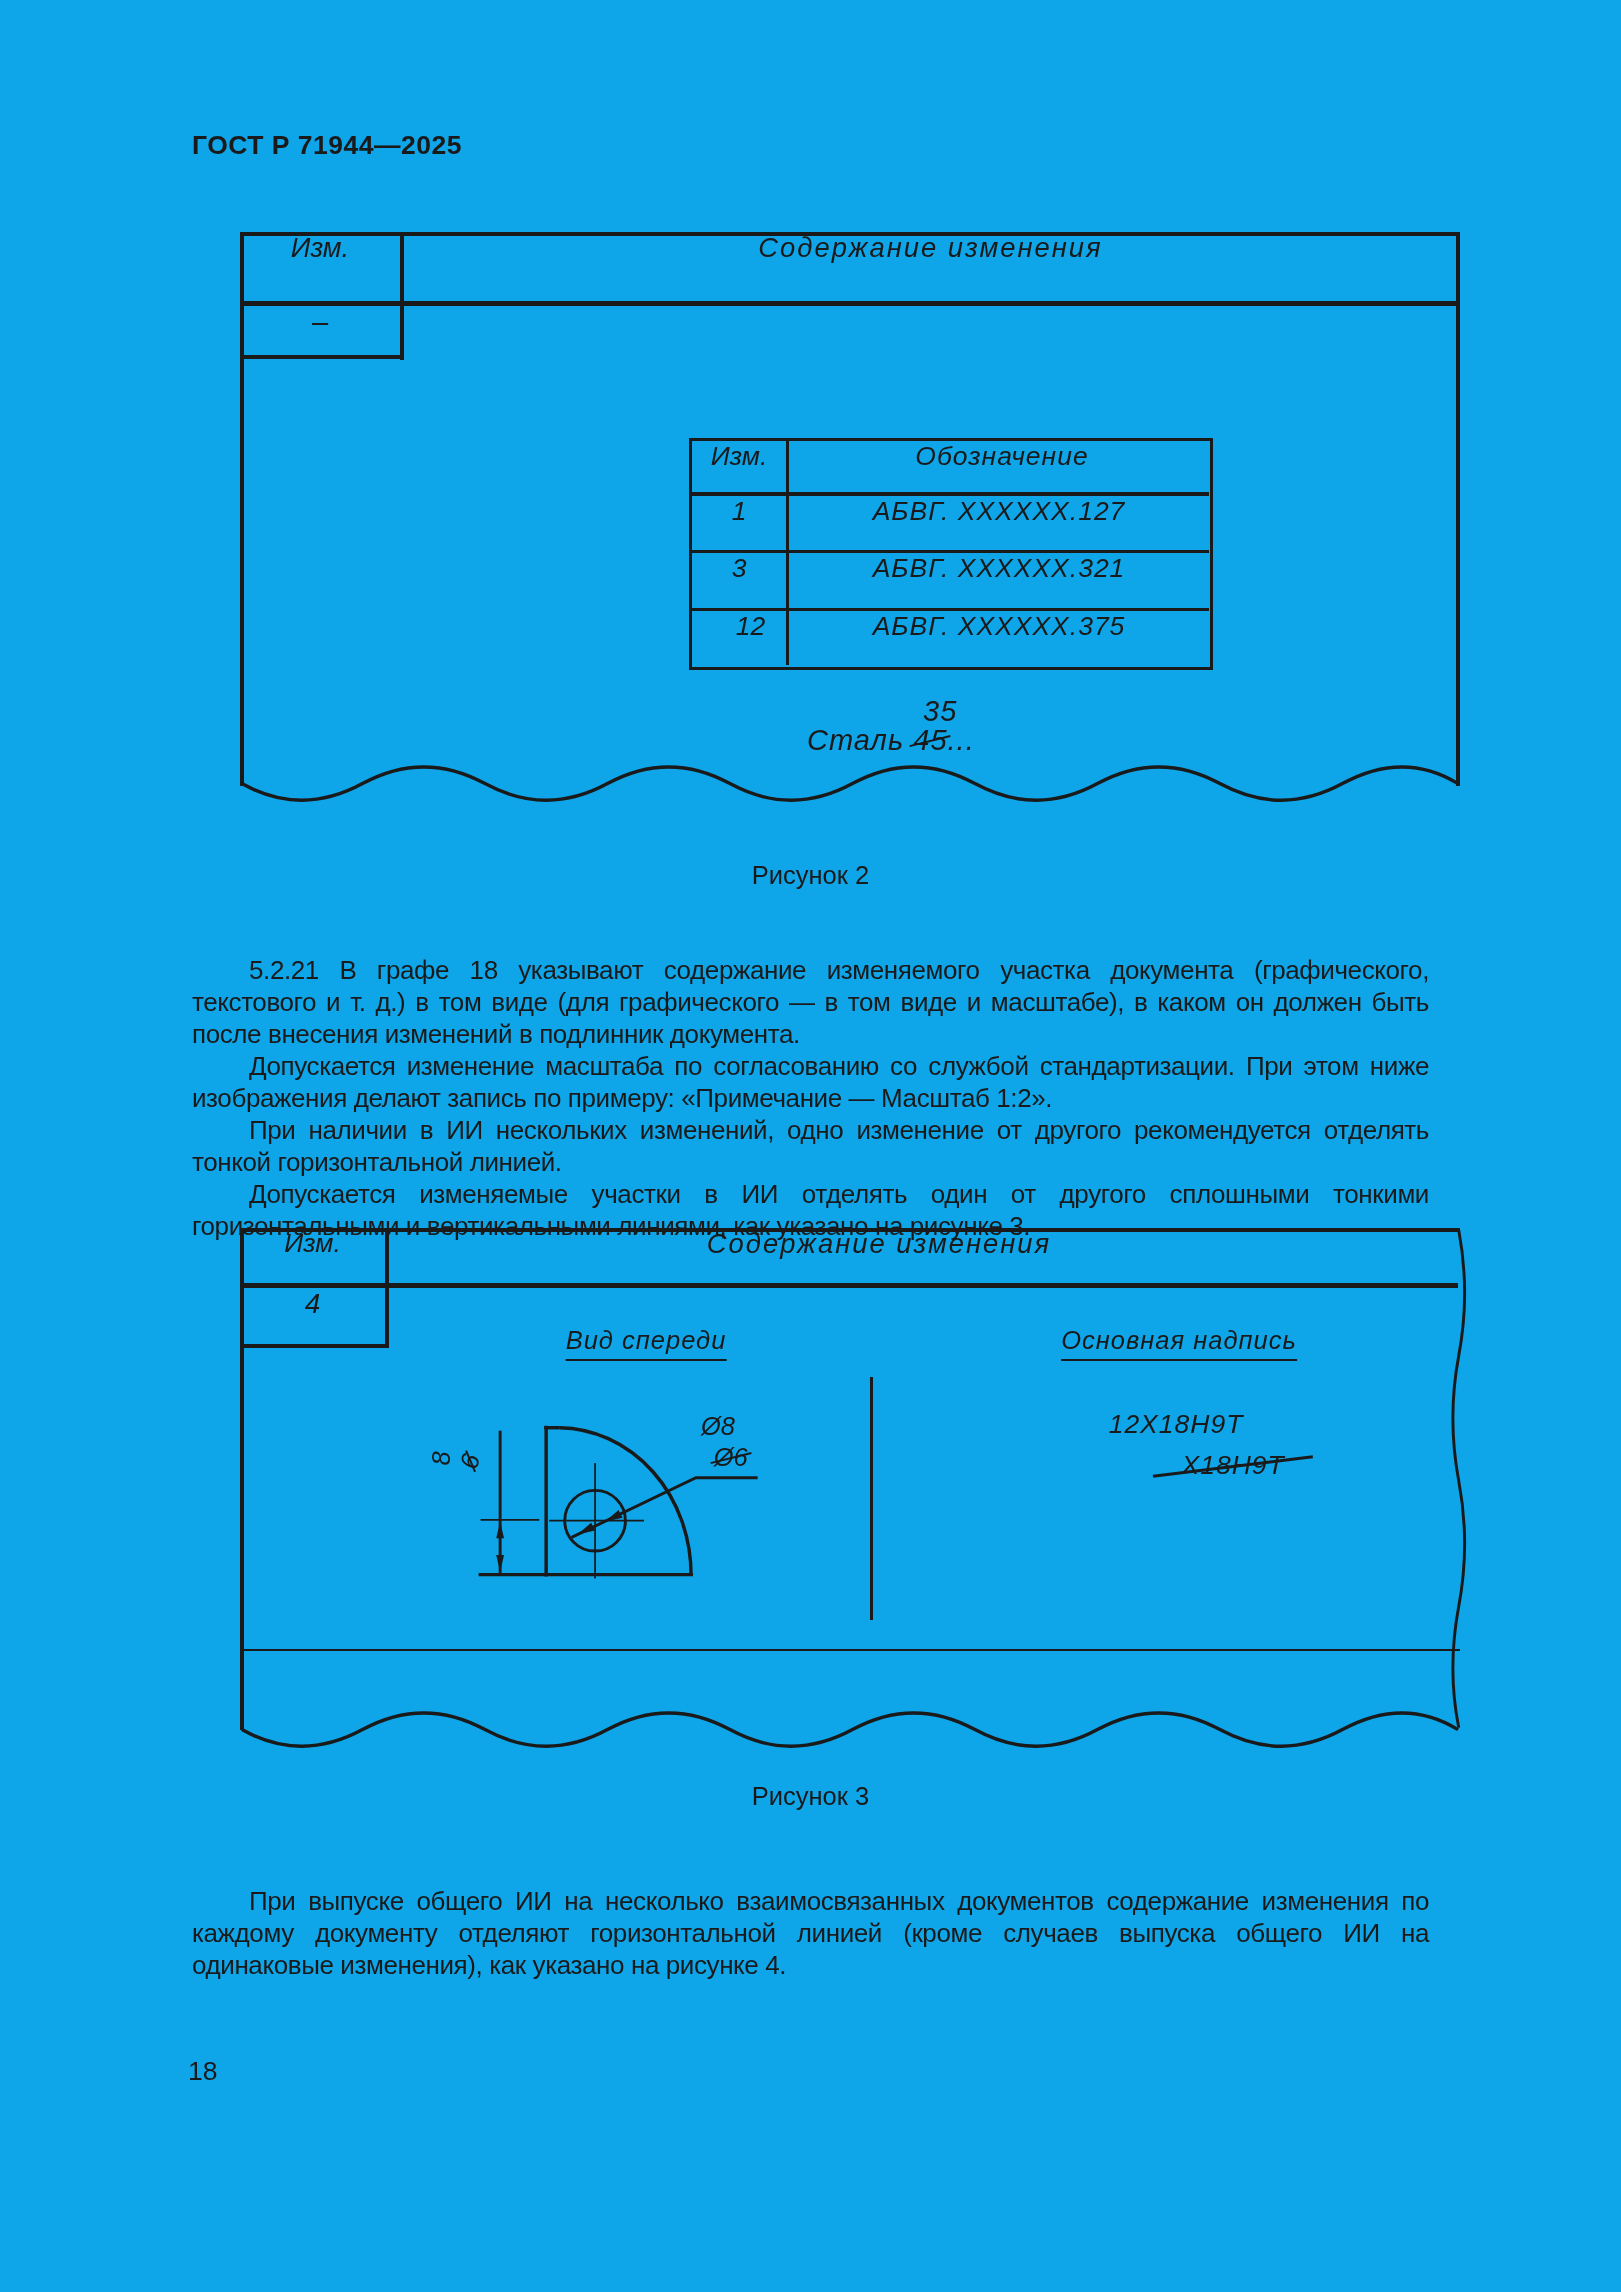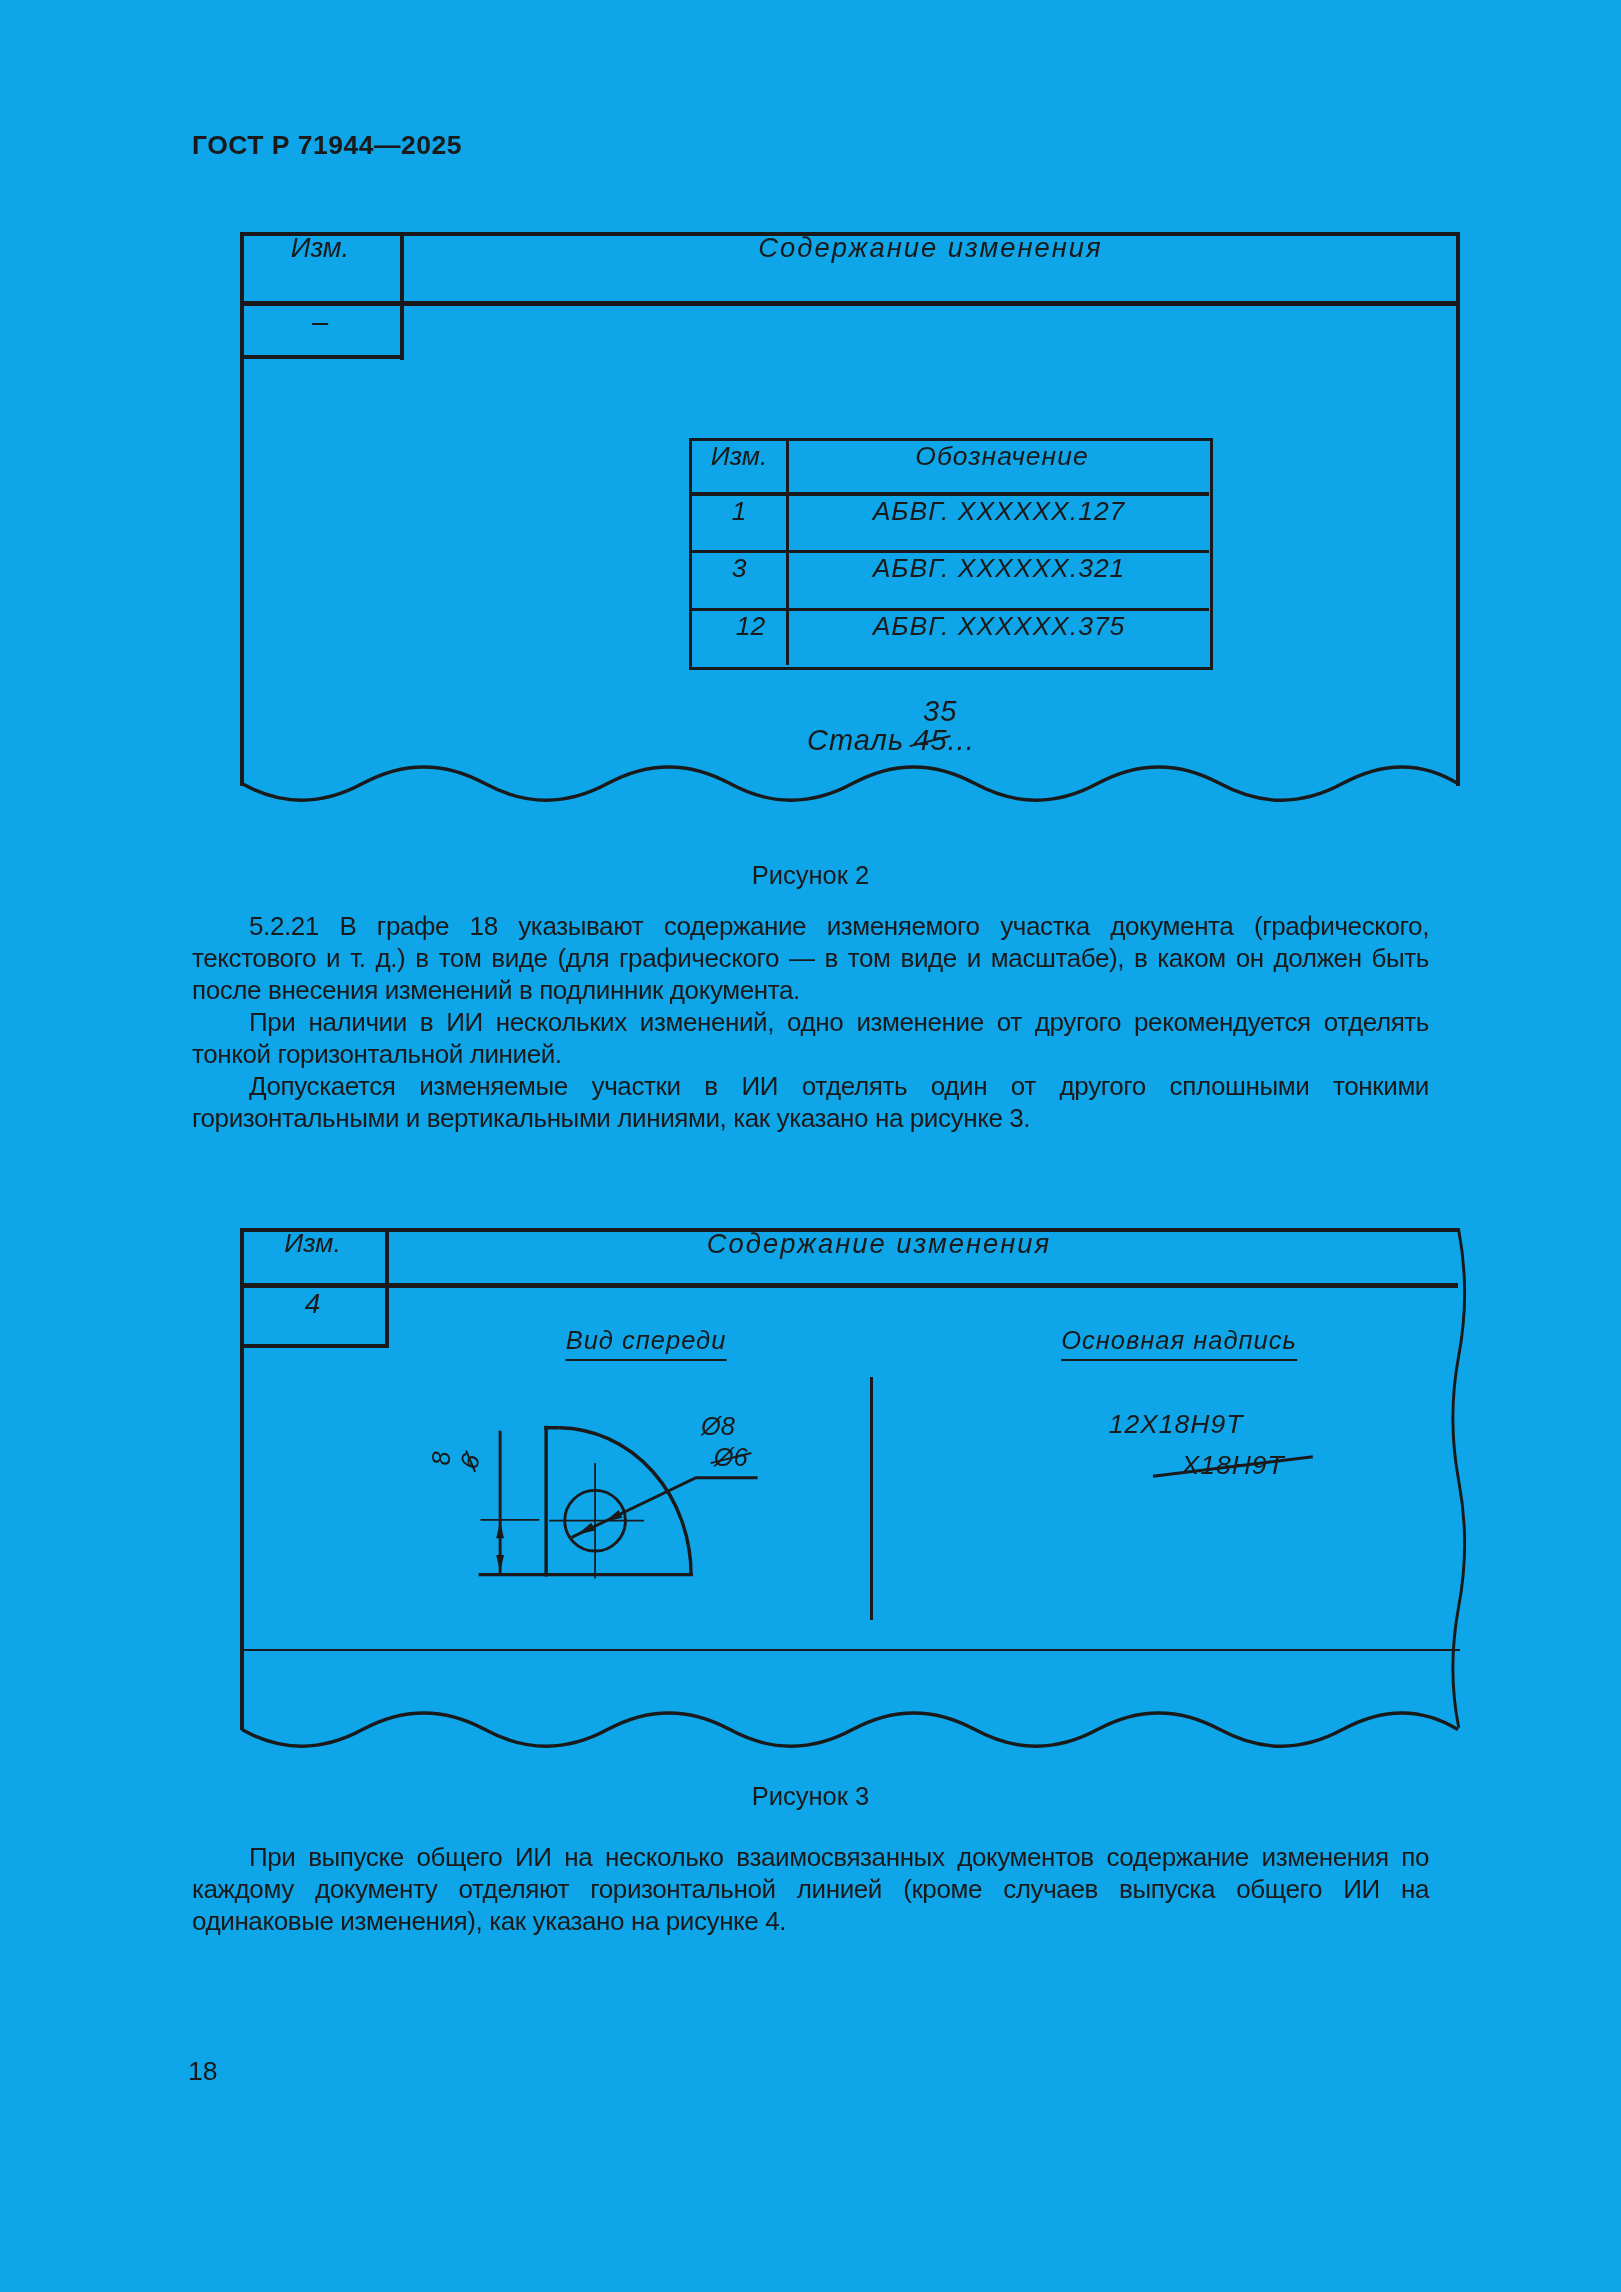--- a/index.html
+++ b/index.html
@@ -8,21 +8,21 @@
     font-family:"Liberation Sans",sans-serif;color:#1a1a1a;overflow:hidden;
     margin:0 auto;
   }
   .abs{position:absolute;}
   .draft{font-family:"Liberation Sans",sans-serif;font-style:italic;}
   .center{display:flex;align-items:flex-start;justify-content:center;text-align:center;}
   .line{background:#1a1a1a;}
   
   .std-header{left:192px;top:130px;font-size:26.5px;font-weight:bold;letter-spacing:0.5px;}
   
-  .bodytext{left:192px;width:1237px;font-size:26px;line-height:32px;letter-spacing:-0.4px;text-align:justify;}
+  .bodytext{left:192px;width:1237px;font-size:26px;line-height:32px;letter-spacing:-0.4px;text-align:justify;margin-top:44px;}
   .bodytext p{margin:0;text-indent:57px;}
   .caption{width:1237px;left:192px;text-align:center;font-size:25.5px;}
   .pagenum{left:188px;top:2056px;font-size:26.5px;}
   
   .figbox{overflow:visible;}
   .b-top{left:0;top:0;width:100%;height:3.9px;}
   .b-left{left:0;top:0;width:3.9px;}
   .b-right{top:0;width:3.9px;}
   
   .struck{position:relative;display:inline-block;}
@@ -105,20 +105,21 @@
 
     <svg class="abs" style="left:0;top:527px;" width="1220" height="59" viewBox="0 0 1245 60">
       <path d="M2,25 Q62.5,59 125,25 T250,25 T375,25 T500,25 T625,25 T750,25 T875,25 T1000,25 T1125,25 T1243,25" fill="none" stroke="#1a1a1a" stroke-width="3.5"></path>
     </svg>
   </div>
 
   <div class="abs caption" style="top:861px;">Рисунок 2</div>
 
   <div class="abs bodytext" style="top:910px;">
     <p>5.2.21 В графе 18 указывают содержание изменяемого участка документа (графического, текстового и т. д.) в том виде (для графического — в том виде и масштабе), в каком он должен быть после внесения изменений в подлинник документа.</p>
+    <p>Допускается изменение масштаба по согласованию со службой стандартизации. При этом ниже изображения делают запись по примеру: «Примечание — Масштаб 1:2».</p>
     <p>При наличии в ИИ нескольких изменений, одно изменение от другого рекомендуется отделять тонкой горизонтальной линией.</p>
     <p>Допускается изменяемые участки в ИИ отделять один от другого сплошными тонкими горизонтальными и вертикальными линиями, как указано на рисунке 3.</p>
   </div>
 
   <div class="abs figbox" style="left:240px;top:1228px;width:1220px;height:534px;">
 
     
     <div class="abs line b-top"></div>
     <div class="abs line b-left" style="height:502px;"></div>
 

